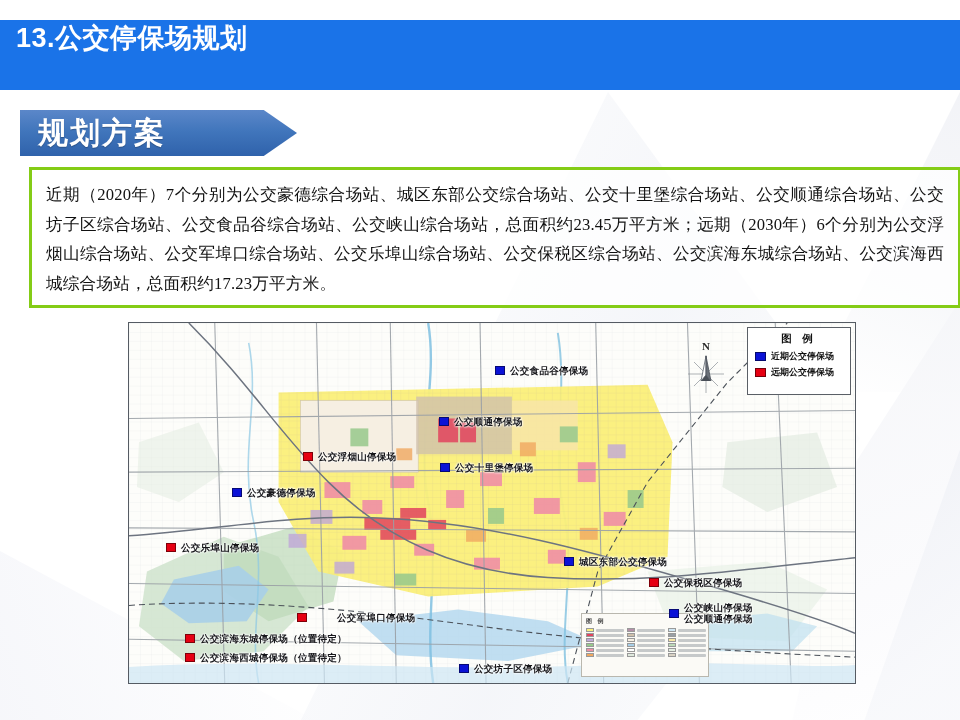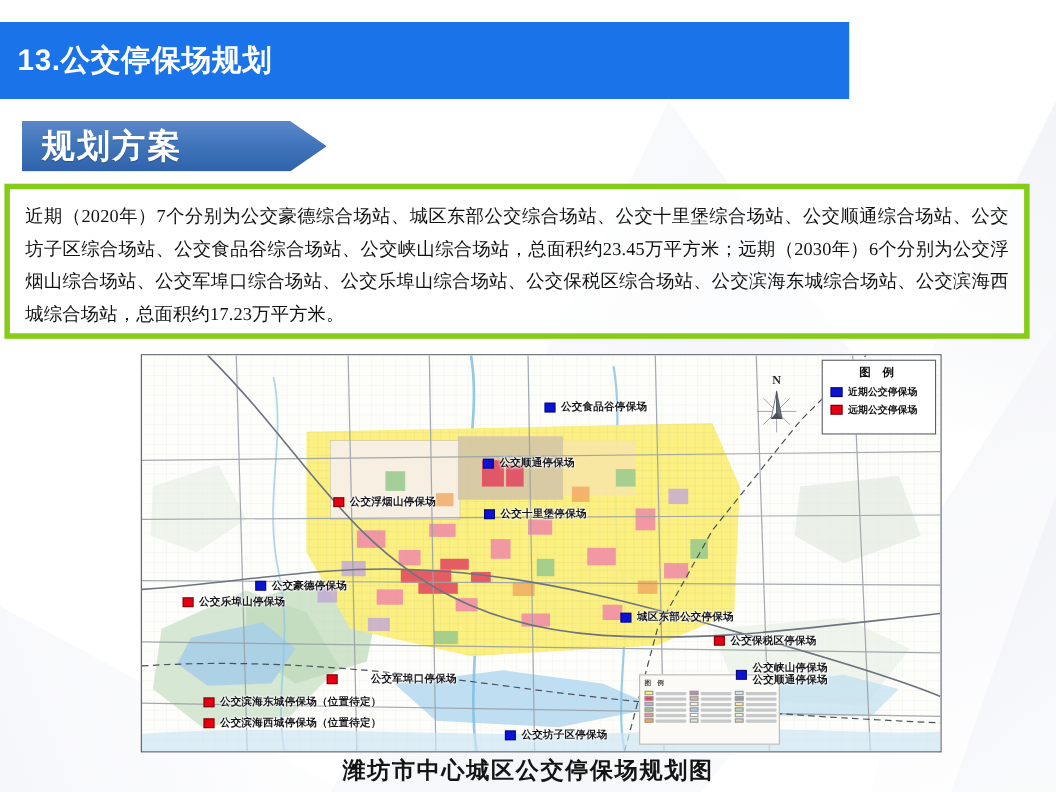--- a/index.html
+++ b/index.html
@@ -46,23 +46,23 @@
   }
   .wedge-bl {
     bottom: 0; left: 0; width: 420px; height: 260px;
     background: linear-gradient(70deg, rgba(245,246,250,.9) 0%, rgba(255,255,255,0) 70%);
     clip-path: polygon(0 35%, 75% 100%, 0 100%);
   }
 
   
   #header-bar {
     position: absolute; left: 0; top: 20px;
-    width: 772px; height: 70px;
+    width: 960px; height: 70px;
     background: #1a73e8;
-    display: flex; align-items: center;
+    display: flex; align-items: flex-start;
   }
   #header-title {
     color: #ffffff;
     font-family: "Liberation Sans", "DejaVu Sans", sans-serif;
     font-weight: bold;
     font-size: 27px;
     letter-spacing: .5px;
     padding-left: 16px;
     white-space: nowrap;
   }
@@ -81,23 +81,23 @@
     font-size: 30px;
     font-weight: 600;
     padding-left: 18px;
     letter-spacing: 2px;
     text-shadow: 0 1px 1px rgba(0,0,0,.25);
     white-space: nowrap;
   }
 
   
   #text-box {
-    position: absolute; left: 4px; top: 167px;
+    position: absolute; left: 29px; top: 167px;
     width: 932px; height: 141px;
-    border: 5px solid #84cc16;
+    border: 3px solid #84cc16;
     background: rgba(255,255,255,.72);
     padding: 10px 14px 8px 14px;
   }
   #body-text {
     font-family: "Liberation Serif", "DejaVu Serif", serif;
     font-size: 16.6px;
     line-height: 29.5px;
     color: #111111;
     text-align: justify;
     text-justify: inter-ideograph;
@@ -468,21 +468,21 @@
           <span class="txt">公交顺通停保场</span>
         </div>
         <div class="map-label" style="left: 174px; top: 128px;">
           <span class="swatch far"></span>
           <span class="txt">公交浮烟山停保场</span>
         </div>
         <div class="map-label" style="left: 311px; top: 139px;">
           <span class="swatch near"></span>
           <span class="txt">公交十里堡停保场</span>
         </div>
-        <div class="map-label" style="left: 103px; top: 164px; margin-top: 40px;">
+        <div class="map-label" style="left: 103px; top: 164px;">
           <span class="swatch near"></span>
           <span class="txt">公交豪德停保场</span>
         </div>
         <div class="map-label" style="left: 37px; top: 219px;">
           <span class="swatch far"></span>
           <span class="txt">公交乐埠山停保场</span>
         </div>
         <div class="map-label" style="left: 520px; top: 214px; margin-top: 40px;">
           <span class="swatch far"></span>
           <span class="txt">公交保税区停保场</span>
@@ -507,15 +507,14 @@
           <span class="swatch far"></span>
           <span class="txt">公交滨海西城停保场（位置待定）</span>
         </div>
         <div class="map-label" style="left: 330px; top: 340px;">
           <span class="swatch near"></span>
           <span class="txt">公交坊子区停保场</span>
         </div>
       </div>
   </div>
 
-  <div id="figure-caption">潍坊市中心城区公交停保场规划图</div>
 
 </div>
 
 </body></html>

